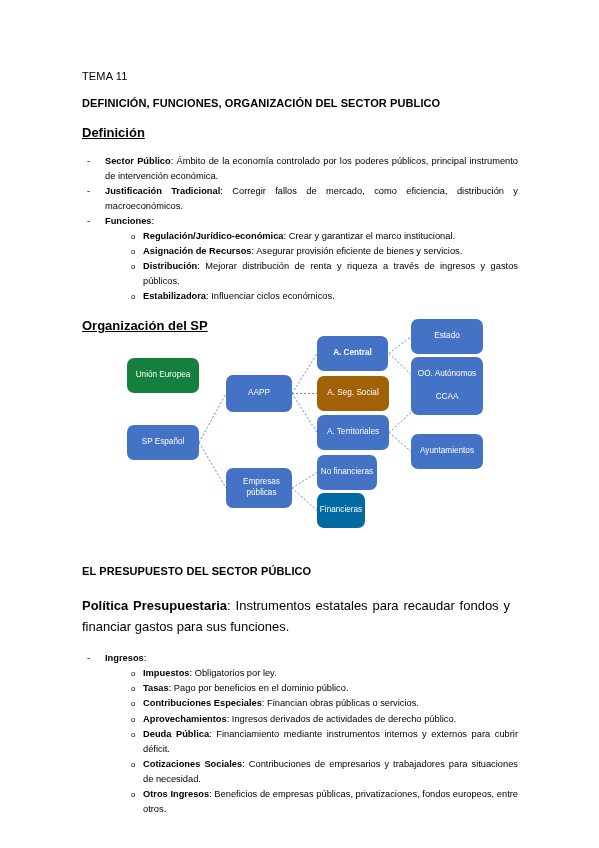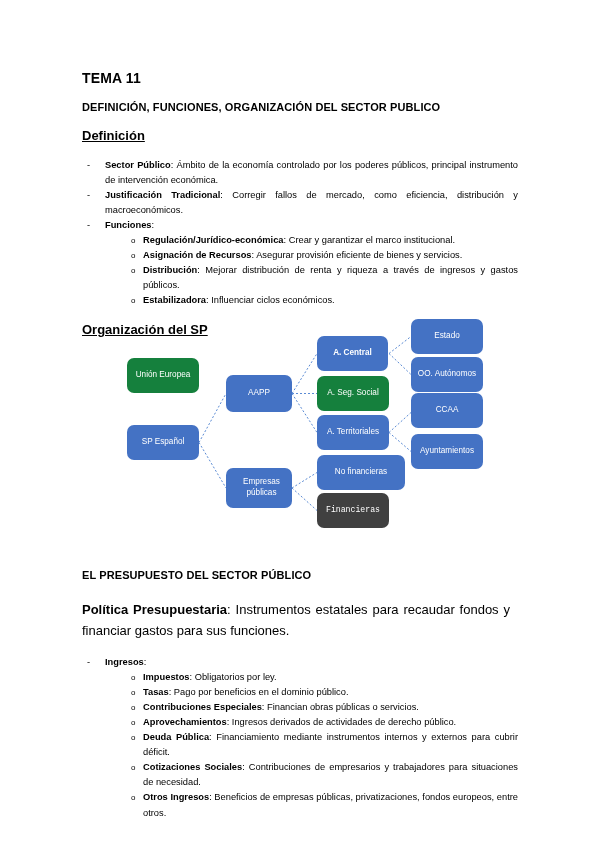--- a/index.html
+++ b/index.html
@@ -18,22 +18,22 @@
     background: #ffffff;
     overflow: hidden;
   }
   .doc {
     position: absolute;
     left: 82px;
     top: 70px;
     width: 436px;
   }
   .h-title {
-    font-size: 14px;
-    font-weight: bold;
+    font-size: 11px;
+    font-weight: normal;
     letter-spacing: 0.15px;
     margin: 0 0 13px 0;
     line-height: 1.25;
   }
   .h-sub {
     font-size: 11px;
     font-weight: bold;
     letter-spacing: 0.1px;
     margin: 0 0 14px 0;
     line-height: 1.25;
@@ -226,23 +226,23 @@
         <line x1="389" y1="353.5" x2="411" y2="336.5" stroke="#5B8BD4" stroke-width="1" stroke-dasharray="2,2"></line>
         <line x1="389" y1="353.5" x2="411" y2="374.5" stroke="#5B8BD4" stroke-width="1" stroke-dasharray="2,2"></line>
         <line x1="389" y1="432.5" x2="411" y2="412.5" stroke="#5B8BD4" stroke-width="1" stroke-dasharray="2,2"></line>
         <line x1="389" y1="432.5" x2="411" y2="451.5" stroke="#5B8BD4" stroke-width="1" stroke-dasharray="2,2"></line>
       </svg>
   <div class="node" style="left: 127px; top: 358px; width: 72px; height: 35px; background: #15803d;">Unión Europea</div>
       <div class="node" style="left: 127px; top: 425px; width: 72px; height: 35px; background: rgb(68, 114, 196);">SP Español</div>
       <div class="node" style="left: 226px; top: 375px; width: 66px; height: 37px; background: rgb(68, 114, 196);">AAPP</div>
       <div class="node" style="left: 226px; top: 468px; width: 66px; height: 40px; background: rgb(68, 114, 196); padding-left: 8px;">Empresas públicas</div>
       <div class="node" style="left: 317px; top: 336px; width: 71px; height: 35px; background: rgb(68, 114, 196); font-weight: bold;">A. Central</div>
-      <div class="node" style="left: 317px; top: 376px; width: 72px; height: 35px; background: #15803d;">A. Seg. Social</div>
+      <div class="node" style="left: 317px; top: 376px; width: 72px; height: 35px; background: #a16207;">A. Seg. Social</div>
       <div class="node" style="left: 317px; top: 415px; width: 72px; height: 35px; background: rgb(68, 114, 196);">A. Territoriales</div>
-      <div class="node" style="left: 317px; top: 455px; width: 88px; height: 35px; background: rgb(68, 114, 196);">No financieras</div>
-      <div class="node" style="left: 317px; top: 493px; width: 72px; height: 35px; background: #404040; font-family: Liberation Mono, monospace;">Financieras</div>
+      <div class="node" style="left: 317px; top: 455px; width: 60px; height: 35px; background: rgb(68, 114, 196);">No financieras</div>
+      <div class="node" style="left: 317px; top: 493px; width: 48px; height: 35px; background: #0369a1;">Financieras</div>
       <div class="node" style="left: 411px; top: 319px; width: 72px; height: 35px; background: rgb(68, 114, 196);">Estado</div>
       <div class="node" style="left: 411px; top: 357px; width: 72px; height: 35px; background: rgb(68, 114, 196);">OO. Autónomos</div>
-      <div class="node" style="left: 411px; top: 393px; width: 72px; height: 35px; background: rgb(68, 114, 196);">CCAA</div>
+      <div class="node" style="left: 411px; top: 380px; width: 72px; height: 35px; background: rgb(68, 114, 196);">CCAA</div>
       <div class="node" style="left: 411px; top: 434px; width: 72px; height: 35px; background: rgb(68, 114, 196);">Ayuntamientos</div>
     </div>
 
 </div>
 
 </body></html>

